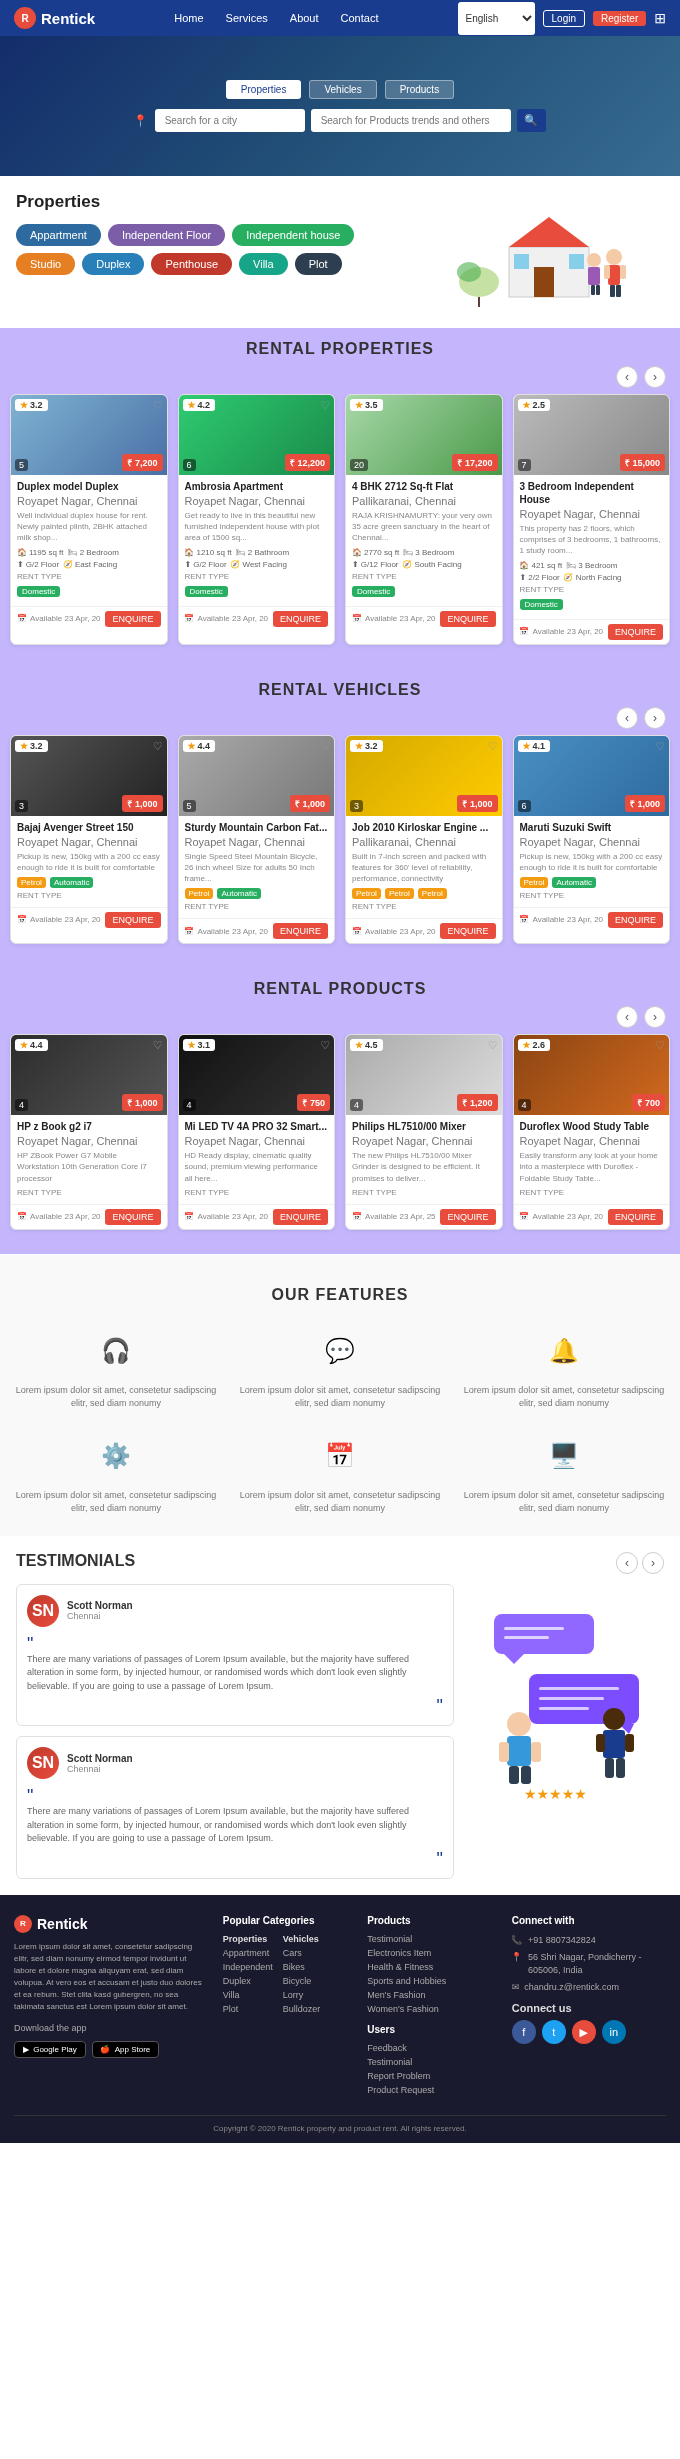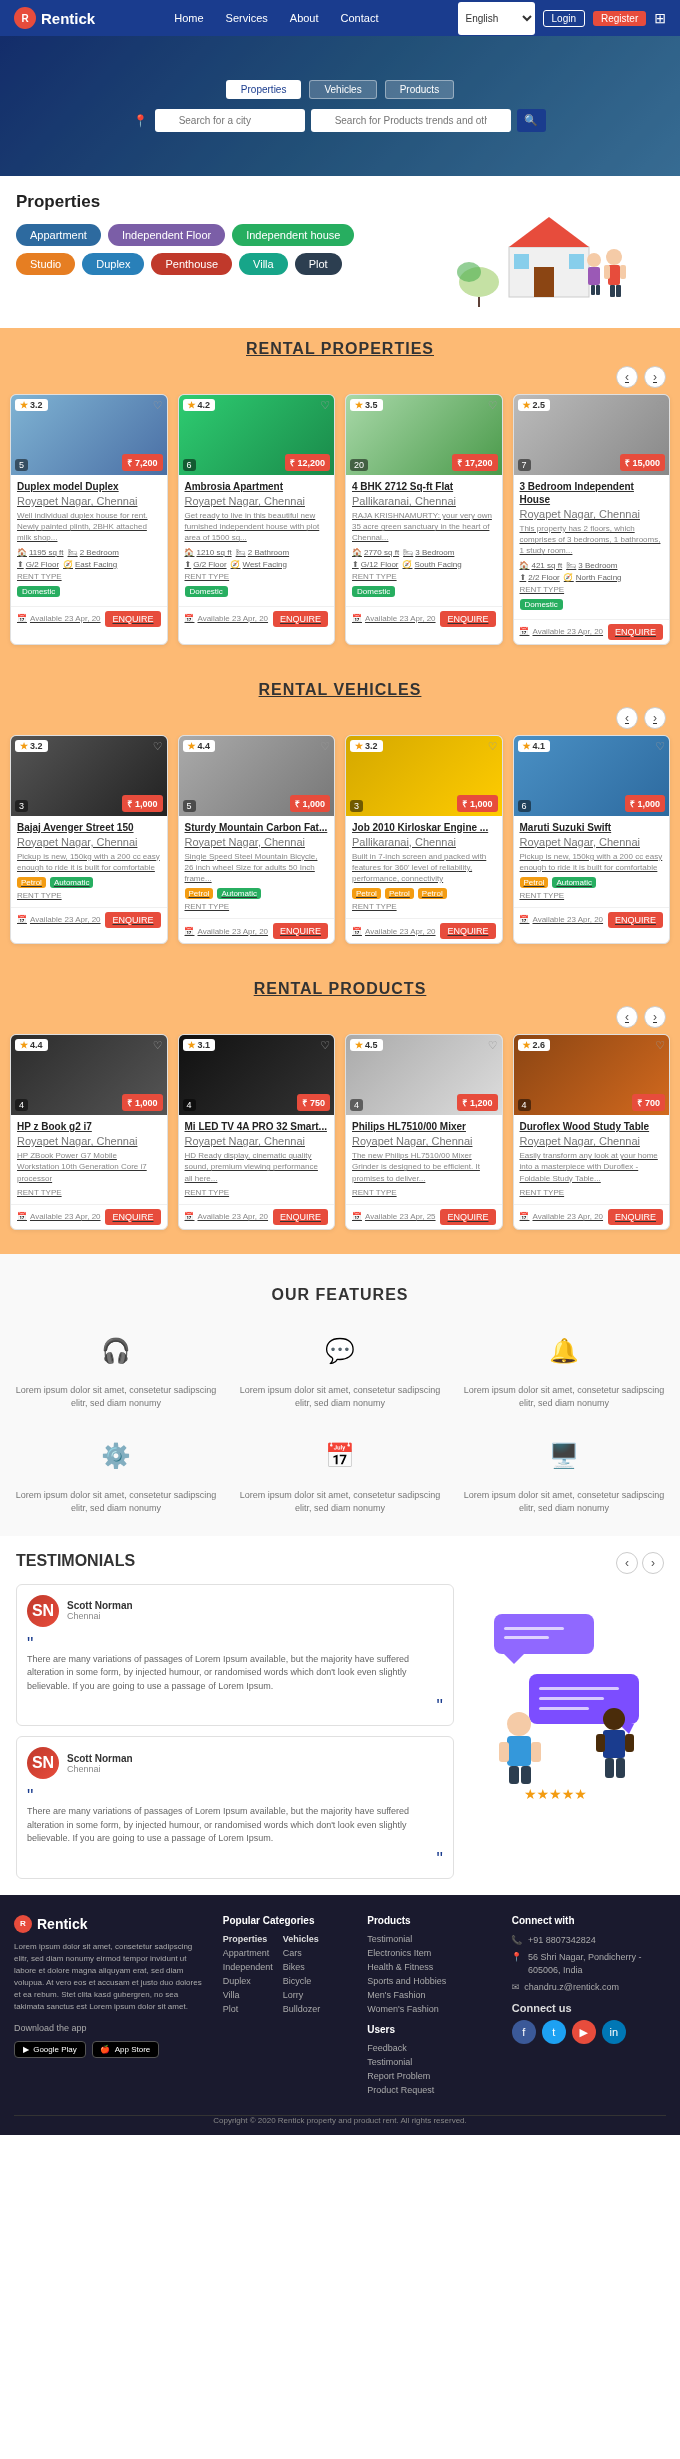--- a/index.html
+++ b/index.html
@@ -21,21 +21,21 @@
     .lang-dropdown { position: relative; display: inline-block; }
 
     
     .hero { position: relative; width: 100%; height: 140px; background: linear-gradient(135deg, #1a3c8e 0%, #2d6a9f 50%, #4a90c4 100%); overflow: hidden; display: flex; align-items: center; justify-content: center; }
     .hero-overlay { position: absolute; inset: 0; background: rgba(0,0,0,0.25); }
     .hero-content { position: relative; z-index: 1; text-align: center; color: #fff; width: 100%; }
     .hero-tabs { display: flex; justify-content: center; gap: 8px; margin-bottom: 10px; }
     .hero-tab { background: rgba(255,255,255,0.2); color: #fff; border: 1px solid rgba(255,255,255,0.4); border-radius: 3px; padding: 3px 14px; font-size: 10px; cursor: pointer; }
     .hero-tab.active { background: #fff; color: #1a3c8e; }
     .hero-search { display: flex; gap: 6px; justify-content: center; }
-    .hero-search input { border: none; border-radius: 3px; padding: 5px 24px; font-size: 10px; width: 150px; }
+    .hero-search input { border: none; border-radius: 3px; padding: 5px 10px; font-size: 10px; width: 150px; }
     .hero-search input:last-of-type { width: 200px; }
     .hero-search button { background: #1a3c8e; border: none; color: #fff; border-radius: 3px; padding: 5px 8px; cursor: pointer; font-size: 11px; }
 
     
     .properties-section { display: flex; padding: 16px; gap: 16px; }
     .prop-left { flex: 1; }
     .prop-left h2 { font-size: 17px; font-weight: bold; color: #222; margin-bottom: 12px; }
     .prop-tags { display: flex; flex-wrap: wrap; gap: 7px; }
     .prop-tag { border-radius: 20px; padding: 5px 14px; font-size: 11px; cursor: pointer; color: #fff; font-weight: 500; }
     .tag-apartment { background: #2d6a9f; }
@@ -106,23 +106,23 @@
     .footer-col h4 { color: #fff; font-size: 10px; margin-bottom: 8px; }
     .footer-col ul { list-style: none; }
     .footer-col ul li { font-size: 9px; color: #aaa; margin-bottom: 4px; cursor: pointer; }
     .footer-connect p { font-size: 9px; color: #aaa; display: flex; align-items: flex-start; gap: 5px; margin-bottom: 5px; line-height: 1.4; }
     .footer-social { display: flex; gap: 6px; margin-top: 6px; }
     .social-btn { width: 24px; height: 24px; border-radius: 50%; display: flex; align-items: center; justify-content: center; font-size: 11px; color: #fff; cursor: pointer; }
     .fb { background: #3b5998; }
     .tw { background: #1da1f2; }
     .yt { background: #e74c3c; }
     .li { background: #0077b5; }
-    .footer-bottom { border-top: 1px solid #333; padding-top: 0; text-align: center; font-size: 8px; color: #888; }
+    .footer-bottom { border-top: 1px solid #333; padding-top: 8px; text-align: center; font-size: 8px; color: #888; }
     .footer-logo-icon { width: 18px; height: 18px; background: #e74c3c; border-radius: 50%; display: inline-flex; align-items: center; justify-content: center; color: #fff; font-size: 8px; }
-    .section-wrapper { background: #fdba74; text-decoration: underline; }
+    .section-wrapper { background: #c4b5fd; }
     .rental-section { padding: 0 0 8px; }
   </style>
 </head>
 <body>
 
 <nav class="navbar">
   <div class="navbar-logo">
     <span class="logo-icon">R</span>
     <span>Rentick</span>
   </div>

